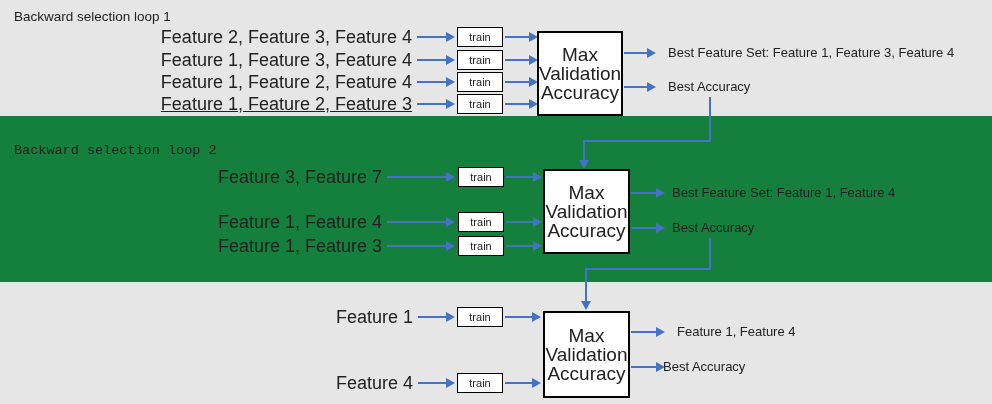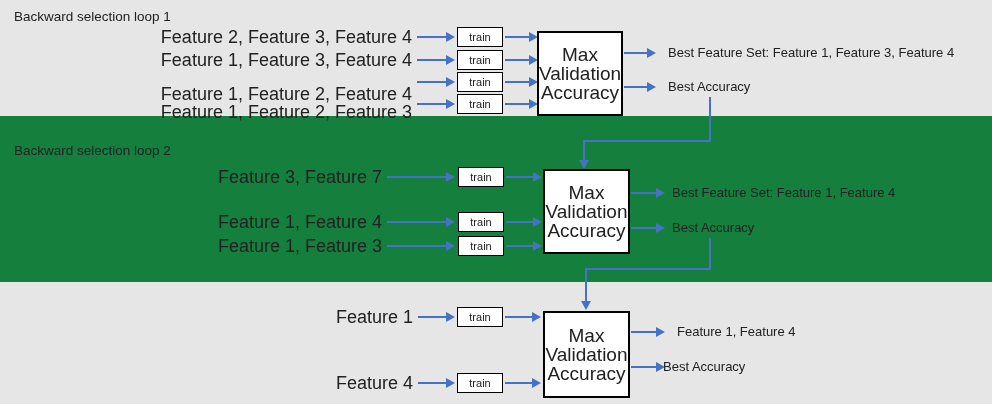--- a/index.html
+++ b/index.html
@@ -58,46 +58,46 @@
   <div class="row-label" style="left:150px; top:28px; width:262px;">Feature 2, Feature 3, Feature 4</div>
   <div class="hline head" style="left:417px; top:36px; width:30px;"></div>
   <div class="train-box" style="left:457px; top:27px;">train</div>
   <div class="hline head" style="left:505px; top:36px; width:25px;"></div>
 
   <div class="row-label" style="left:150px; top:51px; width:262px;">Feature 1, Feature 3, Feature 4</div>
   <div class="hline head" style="left:417px; top:59px; width:30px;"></div>
   <div class="train-box" style="left:457px; top:50px;">train</div>
   <div class="hline head" style="left:505px; top:59px; width:25px;"></div>
 
-  <div class="row-label" style="left:150px; top:73px; width:262px;margin-top:12px;">Feature 1, Feature 2, Feature 4</div>
+  <div class="row-label" style="left:150px; top:73px; width:262px;">Feature 1, Feature 2, Feature 4</div>
   <div class="hline head" style="left:417px; top:81px; width:30px;"></div>
   <div class="train-box" style="left:457px; top:72px;">train</div>
   <div class="hline head" style="left:505px; top:81px; width:25px;"></div>
 
-  <div class="row-label" style="left:150px; top:103px; width:262px;">Feature 1, Feature 2, Feature 3</div>
+  <div class="row-label" style="left:150px; top:95px; width:262px;text-decoration:underline;">Feature 1, Feature 2, Feature 3</div>
   <div class="hline head" style="left:417px; top:103px; width:30px;"></div>
   <div class="train-box" style="left:457px; top:94px;">train</div>
   <div class="hline head" style="left:505px; top:103px; width:25px;"></div>
 
   <div class="max-box" style="left:537px; top:31px; width:86px; height:85px;">
     <div>Max</div>
     <div>Validation</div>
     <div>Accuracy</div>
   </div>
 
   <div class="hline head" style="left:624px; top:52px; width:24px;"></div>
   <div class="out-label" style="left:668px; top:44px;">Best Feature Set: Feature 1, Feature 3, Feature 4</div>
   <div class="hline head" style="left:624px; top:86px; width:24px;"></div>
   <div class="out-label" style="left:668px; top:78px;">Best Accuracy</div>
 
   <div class="vline" style="left:709px; top:97px; height:45px;"></div>
   <div class="hline" style="left:583px; top:140px; width:128px;"></div>
   <div class="vline headdown" style="left:583px; top:140px; height:21px;"></div>
 
-  <div class="loop-title" style="left:14px; top:142px;">Backward selection loop 2</div>
+  <div class="loop-title" style="left:14px; top:142px;font-family:Liberation Mono, monospace;">Backward selection loop 2</div>
 
   <div class="row-label" style="left:180px; top:168px; width:202px;">Feature 3, Feature 7</div>
   <div class="hline head" style="left:387px; top:176px; width:60px;"></div>
   <div class="train-box" style="left:458px; top:167px;">train</div>
   <div class="hline head" style="left:506px; top:176px; width:28px;"></div>
 
   <div class="row-label" style="left:180px; top:213px; width:202px;">Feature 1, Feature 4</div>
   <div class="hline head" style="left:387px; top:221px; width:60px;"></div>
   <div class="train-box" style="left:458px; top:212px;">train</div>
   <div class="hline head" style="left:506px; top:221px; width:28px;"></div>

